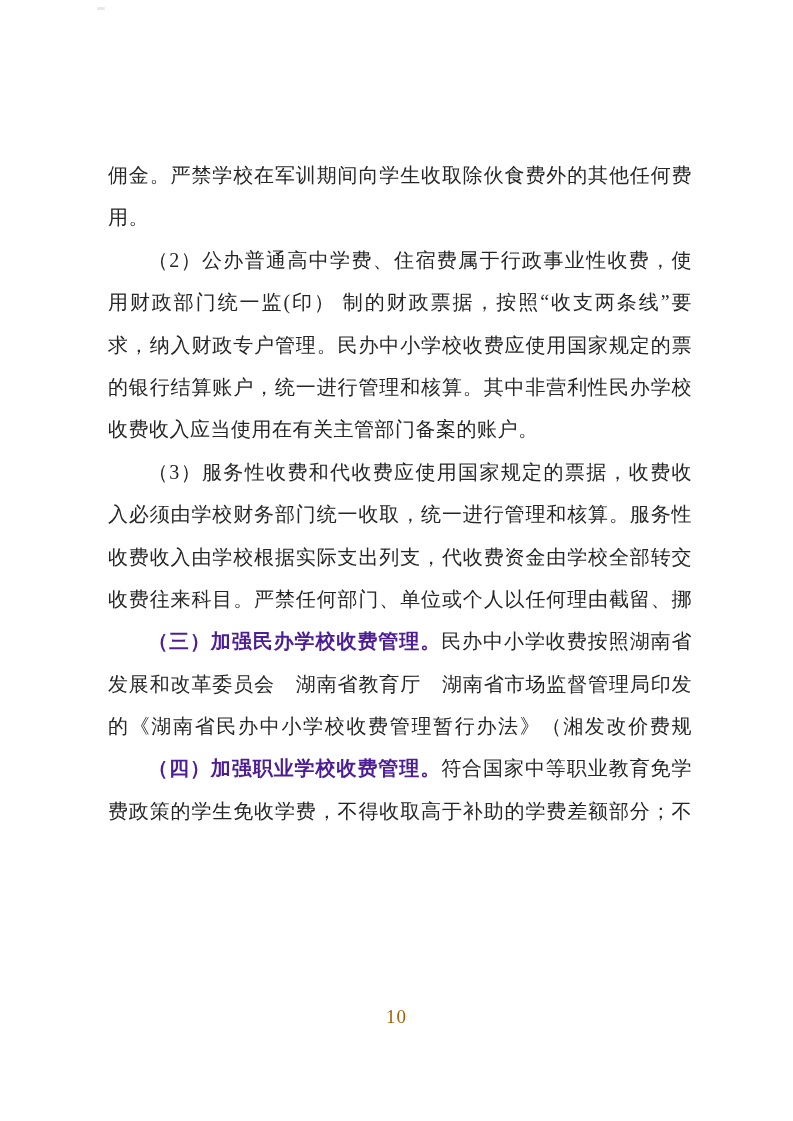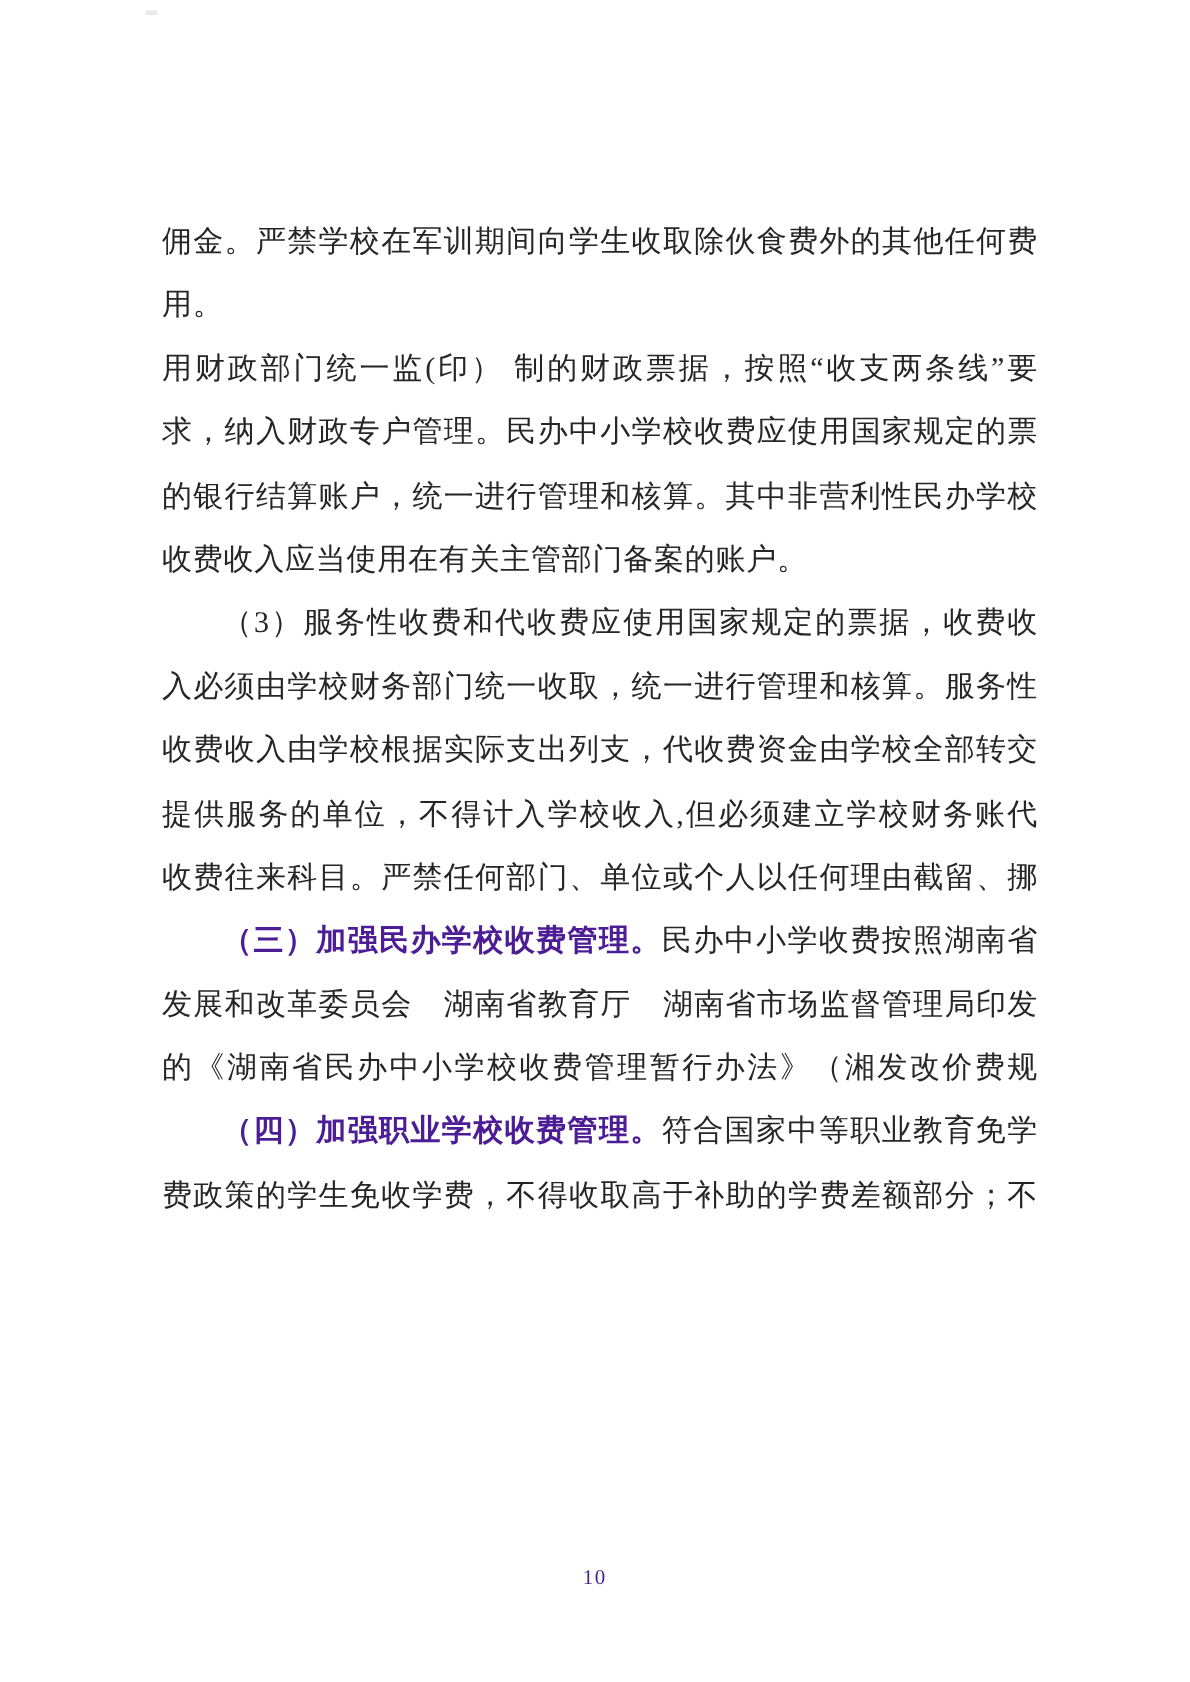--- a/index.html
+++ b/index.html
@@ -25,21 +25,21 @@
     left: 97px;
     top: 7px;
     width: 8px;
     height: 3px;
     background: #e9e9e9;
     border-radius: 1px;
   }
   .content {
     position: absolute;
     left: 108px;
-    top: 140px;
+    top: 154px;
     width: 584px;
   }
   .line {
     height: 42.4px;
     line-height: 42.4px;
     font-size: 20px;
     color: #262626;
     overflow: hidden;
     text-align: left;
     letter-spacing: 0.5px;
@@ -53,44 +53,44 @@
     text-justify: inter-character;
   }
   .seg.bold {
     font-weight: 700;
     color: #4c1d95;
   }
   .pagenum {
     position: absolute;
     left: 0;
     right: 0;
-    top: 1045px;
+    top: 1006px;
     text-align: center;
-    font-size: 14px;
+    font-size: 19px;
     letter-spacing: 1px;
-    color: #4c1d95;
+    color: #a16207;
     font-family: "Liberation Serif", "DejaVu Serif", serif;
   }
 </style>
 </head>
 <body>
 
 <div class="sheet">
   <div class="artifact"></div>
   <div class="content">
       <div class="line fill"><span class="seg">佣金。严禁学校在军训期间向学生收取除伙食费外的其他任何费</span></div>
       <div class="line"><span class="seg">用。</span></div>
+      <div class="line indent fill"><span class="seg">（2）公办普通高中学费、住宿费属于行政事业性收费，使</span></div>
       <div class="line fill"><span class="seg">用财政部门统一监(印） 制的财政票据，按照“收支两条线”要</span></div>
       <div class="line fill"><span class="seg">求，纳入财政专户管理。民办中小学校收费应使用国家规定的票</span></div>
       <div class="line fill"><span class="seg">的银行结算账户，统一进行管理和核算。其中非营利性民办学校</span></div>
       <div class="line"><span class="seg">收费收入应当使用在有关主管部门备案的账户。</span></div>
       <div class="line indent fill"><span class="seg">（3）服务性收费和代收费应使用国家规定的票据，收费收</span></div>
       <div class="line fill"><span class="seg">入必须由学校财务部门统一收取，统一进行管理和核算。服务性</span></div>
       <div class="line fill"><span class="seg">收费收入由学校根据实际支出列支，代收费资金由学校全部转交</span></div>
-      <div class="line fill"><span class="seg">提供服务的单位，不得计入学校收入,但必须建立学校财务账代</span></div>
       <div class="line fill"><span class="seg">收费往来科目。严禁任何部门、单位或个人以任何理由截留、挪</span></div>
       <div class="line indent fill"><span class="seg bold">（三）加强民办学校收费管理。</span><span class="seg">民办中小学收费按照湖南省</span></div>
       <div class="line fill"><span class="seg">发展和改革委员会　湖南省教育厅　湖南省市场监督管理局印发</span></div>
       <div class="line fill"><span class="seg">的《湖南省民办中小学校收费管理暂行办法》（湘发改价费规</span></div>
       <div class="line indent fill"><span class="seg bold">（四）加强职业学校收费管理。</span><span class="seg">符合国家中等职业教育免学</span></div>
       <div class="line fill"><span class="seg">费政策的学生免收学费，不得收取高于补助的学费差额部分；不</span></div>
     </div>
   <div class="pagenum">10</div>
 </div>
 

